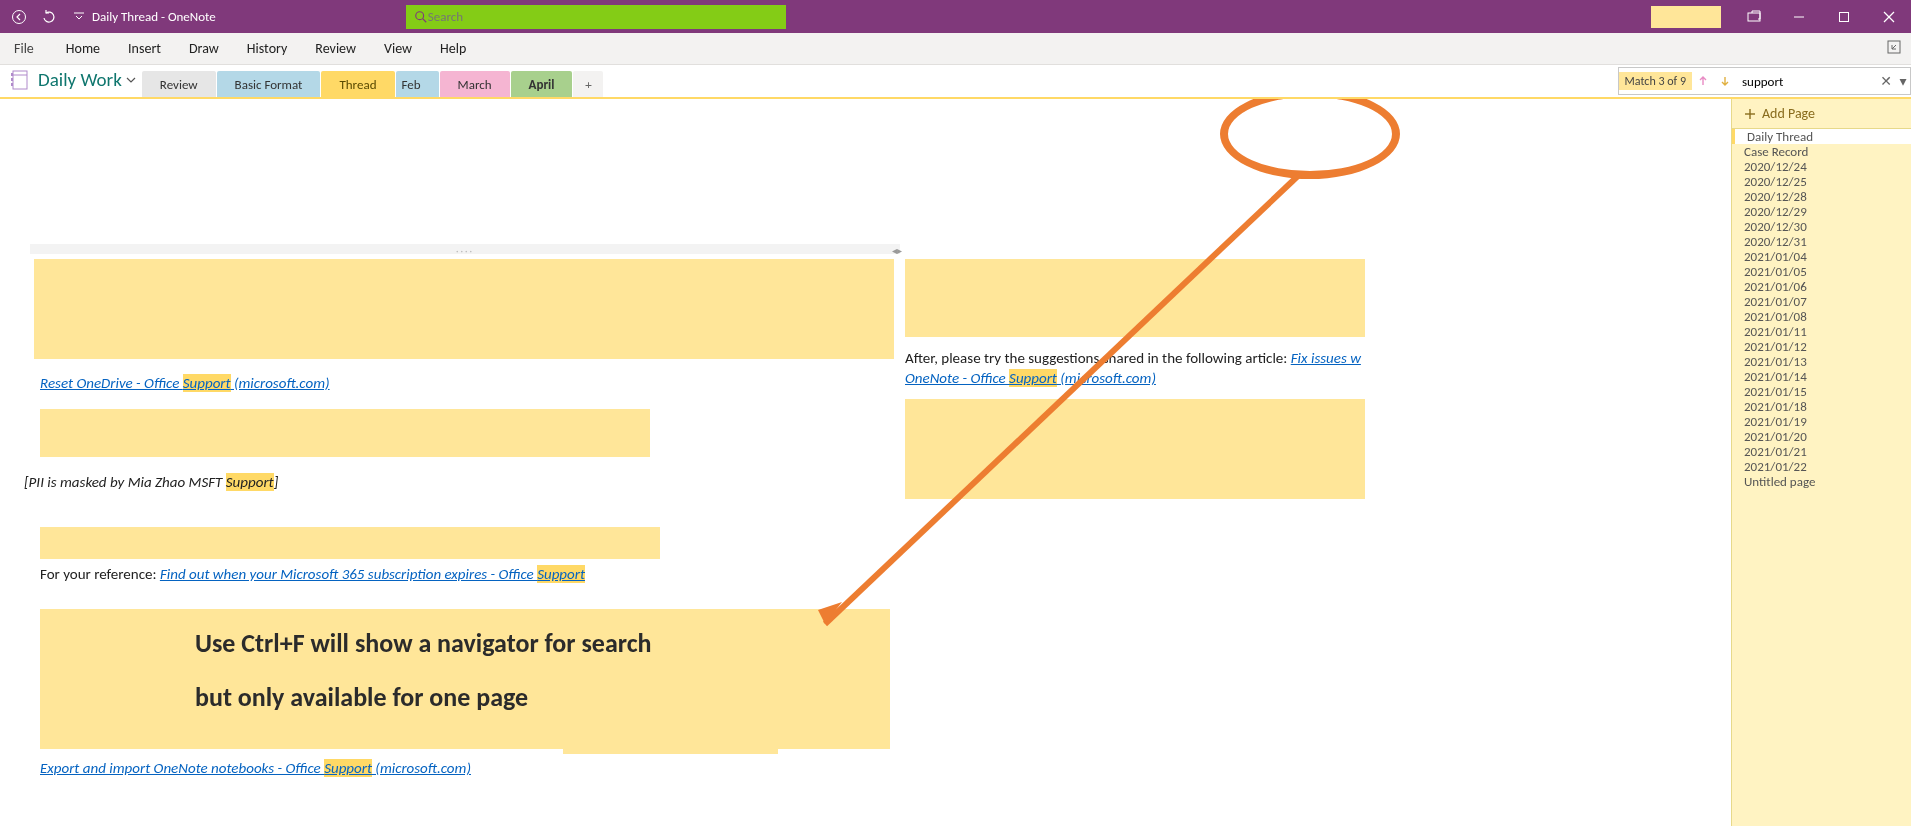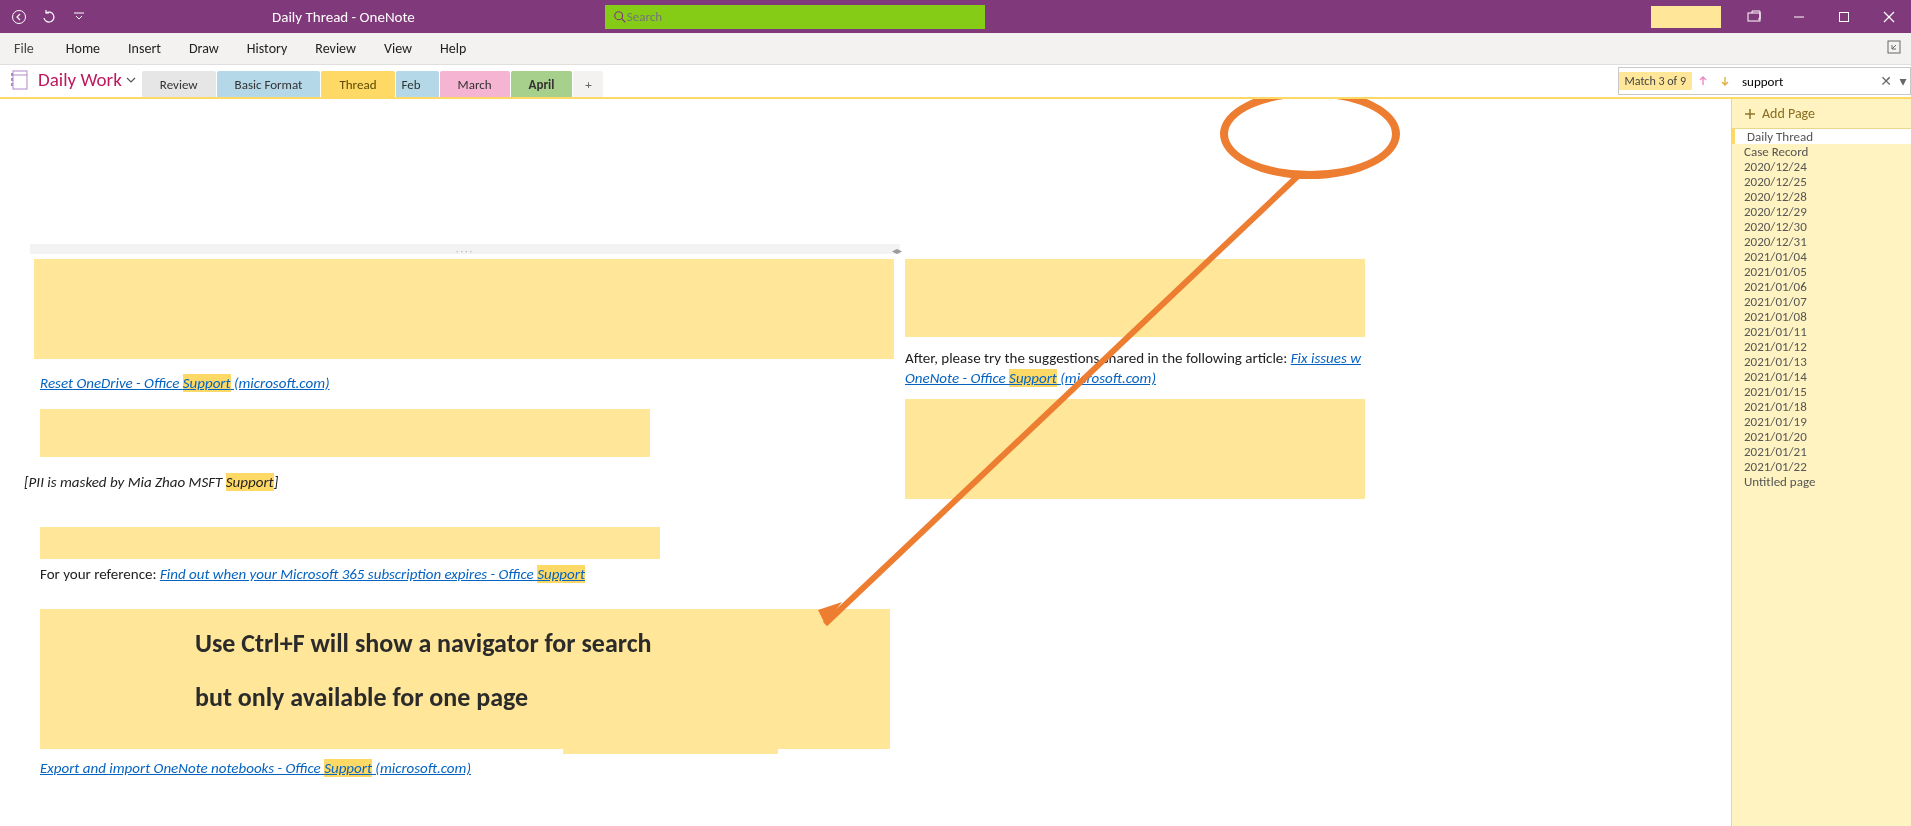--- a/index.html
+++ b/index.html
@@ -2,38 +2,38 @@
 <html><head>
 <meta charset="utf-8">
 <style>
   * { box-sizing: border-box; margin: 0; padding: 0; font-family: "Segoe UI", Calibri, Arial, sans-serif; }
   body { width: 1911px; height: 826px; overflow: hidden; background: #fff; font-size: 14px; color: #222; }
 
   
   .titlebar { height: 33px; background: #80397B; display: flex; align-items: center; color: #fff; }
   .titlebar .left { display: flex; align-items: center; gap: 4px; padding-left: 6px; }
   .tbtn { width: 26px; height: 26px; display: inline-flex; align-items: center; justify-content: center; color: #fff; cursor: pointer; }
-  .titlebar .title { flex: 0 0 auto; margin-left: 180px; font-size: 15px; color: #fff; }
+  .titlebar .title { flex: 0 0 auto; font-size: 13px; color: #fff; }
   .titlebar .searchwrap { margin-left: 190px; }
   .titlebar .searchbox { width: 380px; height: 24px; background: #84cc16; border: none; display: flex; align-items: center; padding: 0 8px; }
   .titlebar .searchbox input { flex: 1; border: none; background: transparent; color: #663A63; font-size: 13px; outline: none; }
   .titlebar .spacer { flex: 1; }
   .titlebar .yellowblock { width: 70px; height: 22px; background: #FFE699; margin-right: 10px; }
   .titlebar .winbtn { width: 45px; height: 33px; display: inline-flex; align-items: center; justify-content: center; color: #fff; cursor: pointer; }
 
   
   .menubar { height: 32px; background: #F3F2F1; display: flex; align-items: center; border-bottom: 1px solid #E1DFDD; }
   .menubar .item { padding: 0 14px; height: 100%; display: inline-flex; align-items: center; font-size: 14px; cursor: pointer; }
   .menubar .item.file { background: transparent; color: #444; margin-right: 4px; }
   .menubar .expand { margin-left: auto; padding: 0 10px; color: #666; }
 
   
   .sectiontabs { height: 34px; background: #fff; display: flex; align-items: flex-end; border-bottom: 2px solid #FFD966; position: relative; }
   .nbicon { width: 22px; height: 22px; margin: 0 6px 6px 10px; }
-  .nbtitle { font-size: 19px; color: #be185d; padding-bottom: 6px; margin-right: 6px; display: flex; align-items: center; gap: 4px; cursor: pointer; }
+  .nbtitle { font-size: 19px; color: #0f766e; padding-bottom: 6px; margin-right: 6px; display: flex; align-items: center; gap: 4px; cursor: pointer; }
   .tab { height: 26px; padding: 0 18px; font-size: 13px; display: inline-flex; align-items: center; border-top-left-radius: 2px; border-top-right-radius: 2px; margin-right: 1px; cursor: pointer; color: #333; }
   .tab.grey { background: #E6E6E6; }
   .tab.blue { background: #B4D8E7; }
   .tab.yellow { background: #FFD966; color: #5a4a00; }
   .tab.lightblue { background: #B4D8E7; padding-left: 6px; }
   .tab.pink { background: #F5B5D2; }
   .tab.green { background: #A8D08D; font-weight: 600; }
   .tab.plus { background: #F3F2F1; width: 30px; padding: 0; justify-content: center; color: #666; }
 
   .findbar { position: absolute; right: 0; top: 2px; height: 28px; display: flex; align-items: center; background: #fff; border: 1px solid #C8C8C8; }

